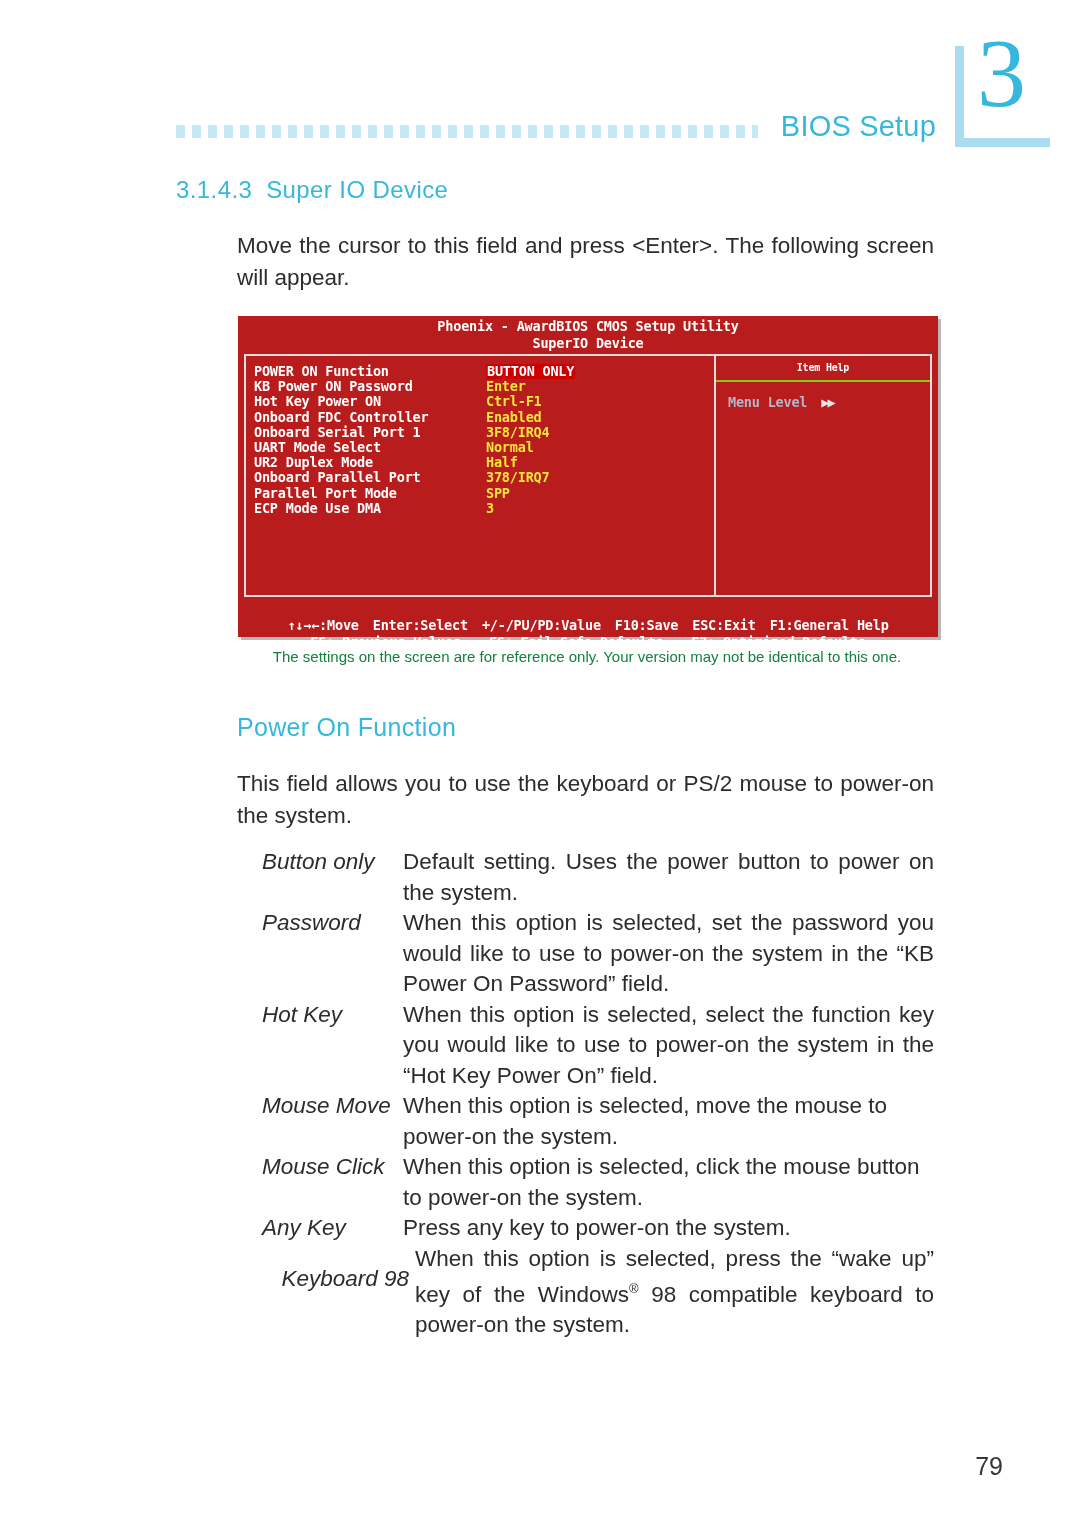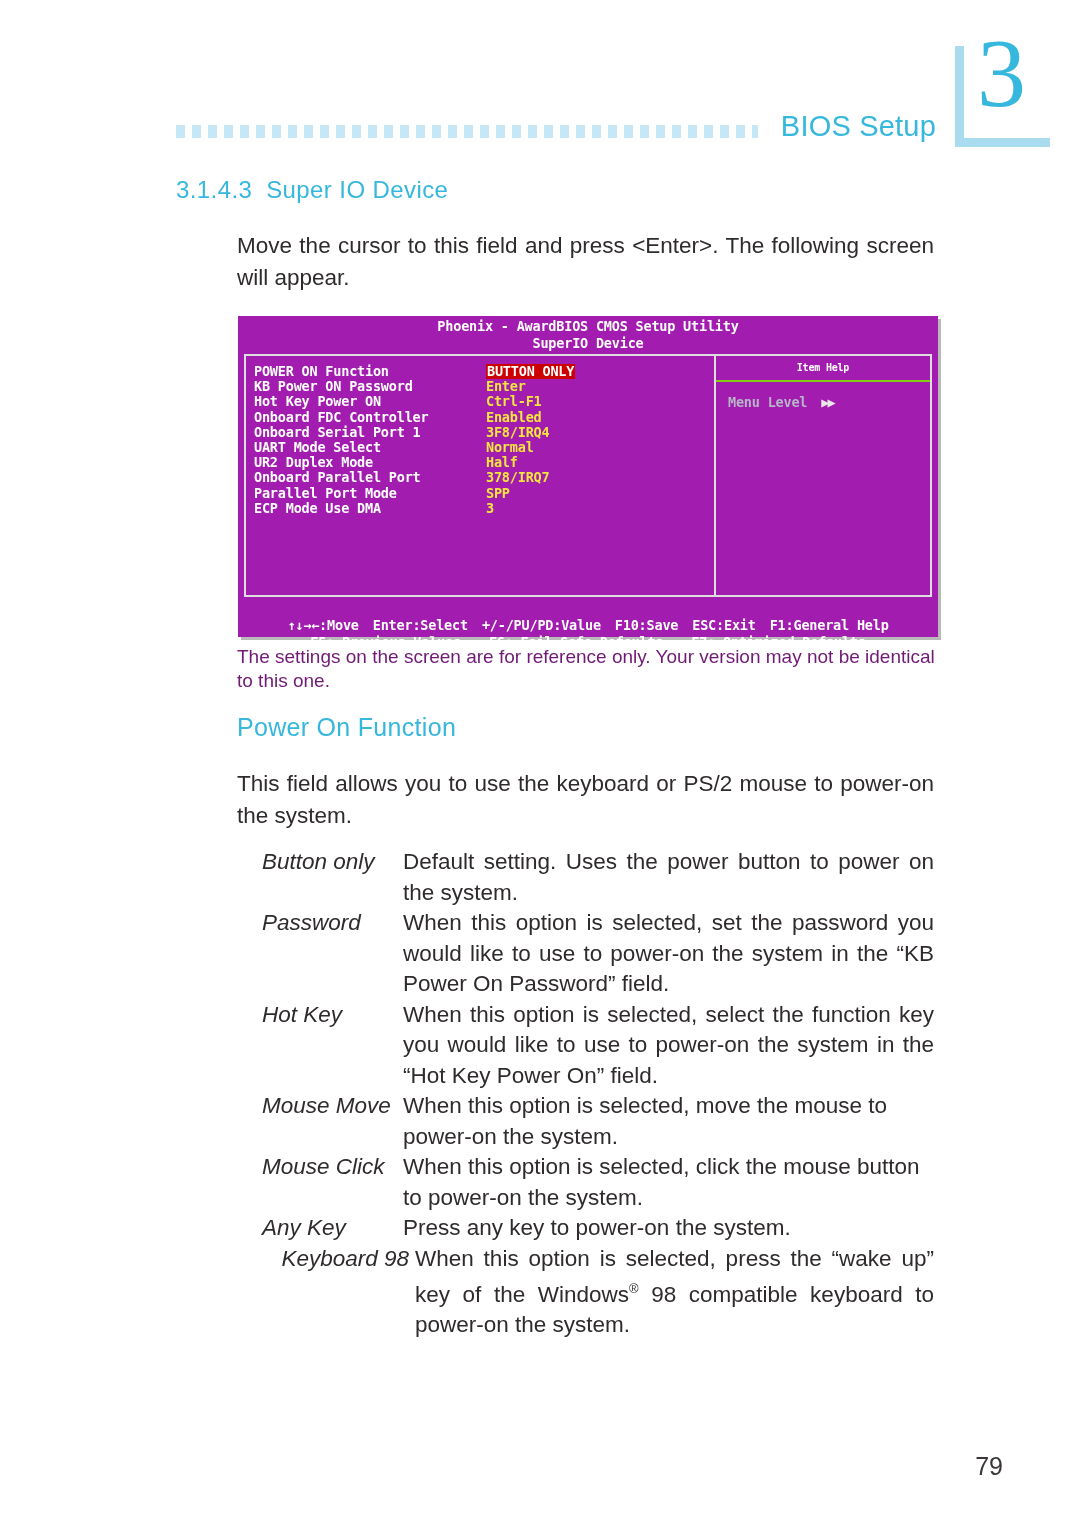--- a/index.html
+++ b/index.html
@@ -106,24 +106,24 @@
     text-align: justify;
   }
 
   #intro-paragraph { top: 230px; }
 
   #figure-caption {
     position: absolute;
     left: 237px;
     width: 700px;
     top: 645px;
-    font-size: 19px;
+    font-size: 15px;
     line-height: 24px;
-    color: #701a75;
-    text-align: left;
+    color: #15803d;
+    text-align: center;
   }
 
   #subsection-heading {
     position: absolute;
     left: 237px;
     top: 713px;
     font-size: 25px;
     color: #36b7dd;
     letter-spacing: 0.3px;
   }
@@ -145,21 +145,21 @@
   .def-term {
     width: 141px;
     flex: 0 0 141px;
     font-style: italic;
     font-size: 22.5px;
     line-height: 30.5px;
     color: #2f2b2c;
     text-align: left;
     white-space: nowrap;
   }
-  .def-term.rt { text-align: right; padding-right: 6px; width: 147px; flex-basis: 147px; }
+  .def-term.rt { text-align: right; padding-right: 6px; width: 147px; flex-basis: 147px; margin-top: 20px; }
   .def-desc {
     flex: 1 1 auto;
     font-size: 22.5px;
     line-height: 30.5px;
     color: #2f2b2c;
     text-align: justify;
   }
   .def-desc.nojust { text-align: left; }
   .def-desc sup { font-size: 13px; vertical-align: super; }
 
@@ -174,21 +174,21 @@
     color: #3a3637;
   }
 
   
   #bios-screen {
     position: absolute;
     left: 238px;
     top: 316px;
     width: 700px;
     height: 321px;
-    background: #a21caf;
+    background: #b91c1c;
     font-family: "DejaVu Sans Mono", "Liberation Mono", monospace;
     box-sizing: border-box;
     box-shadow: 3px 3px 0 0 #b9b9b9;
   }
   #bios-titlebar {
     position: absolute;
     left: 0; top: 0;
     width: 700px;
     height: 36px;
     color: #ffffff;

